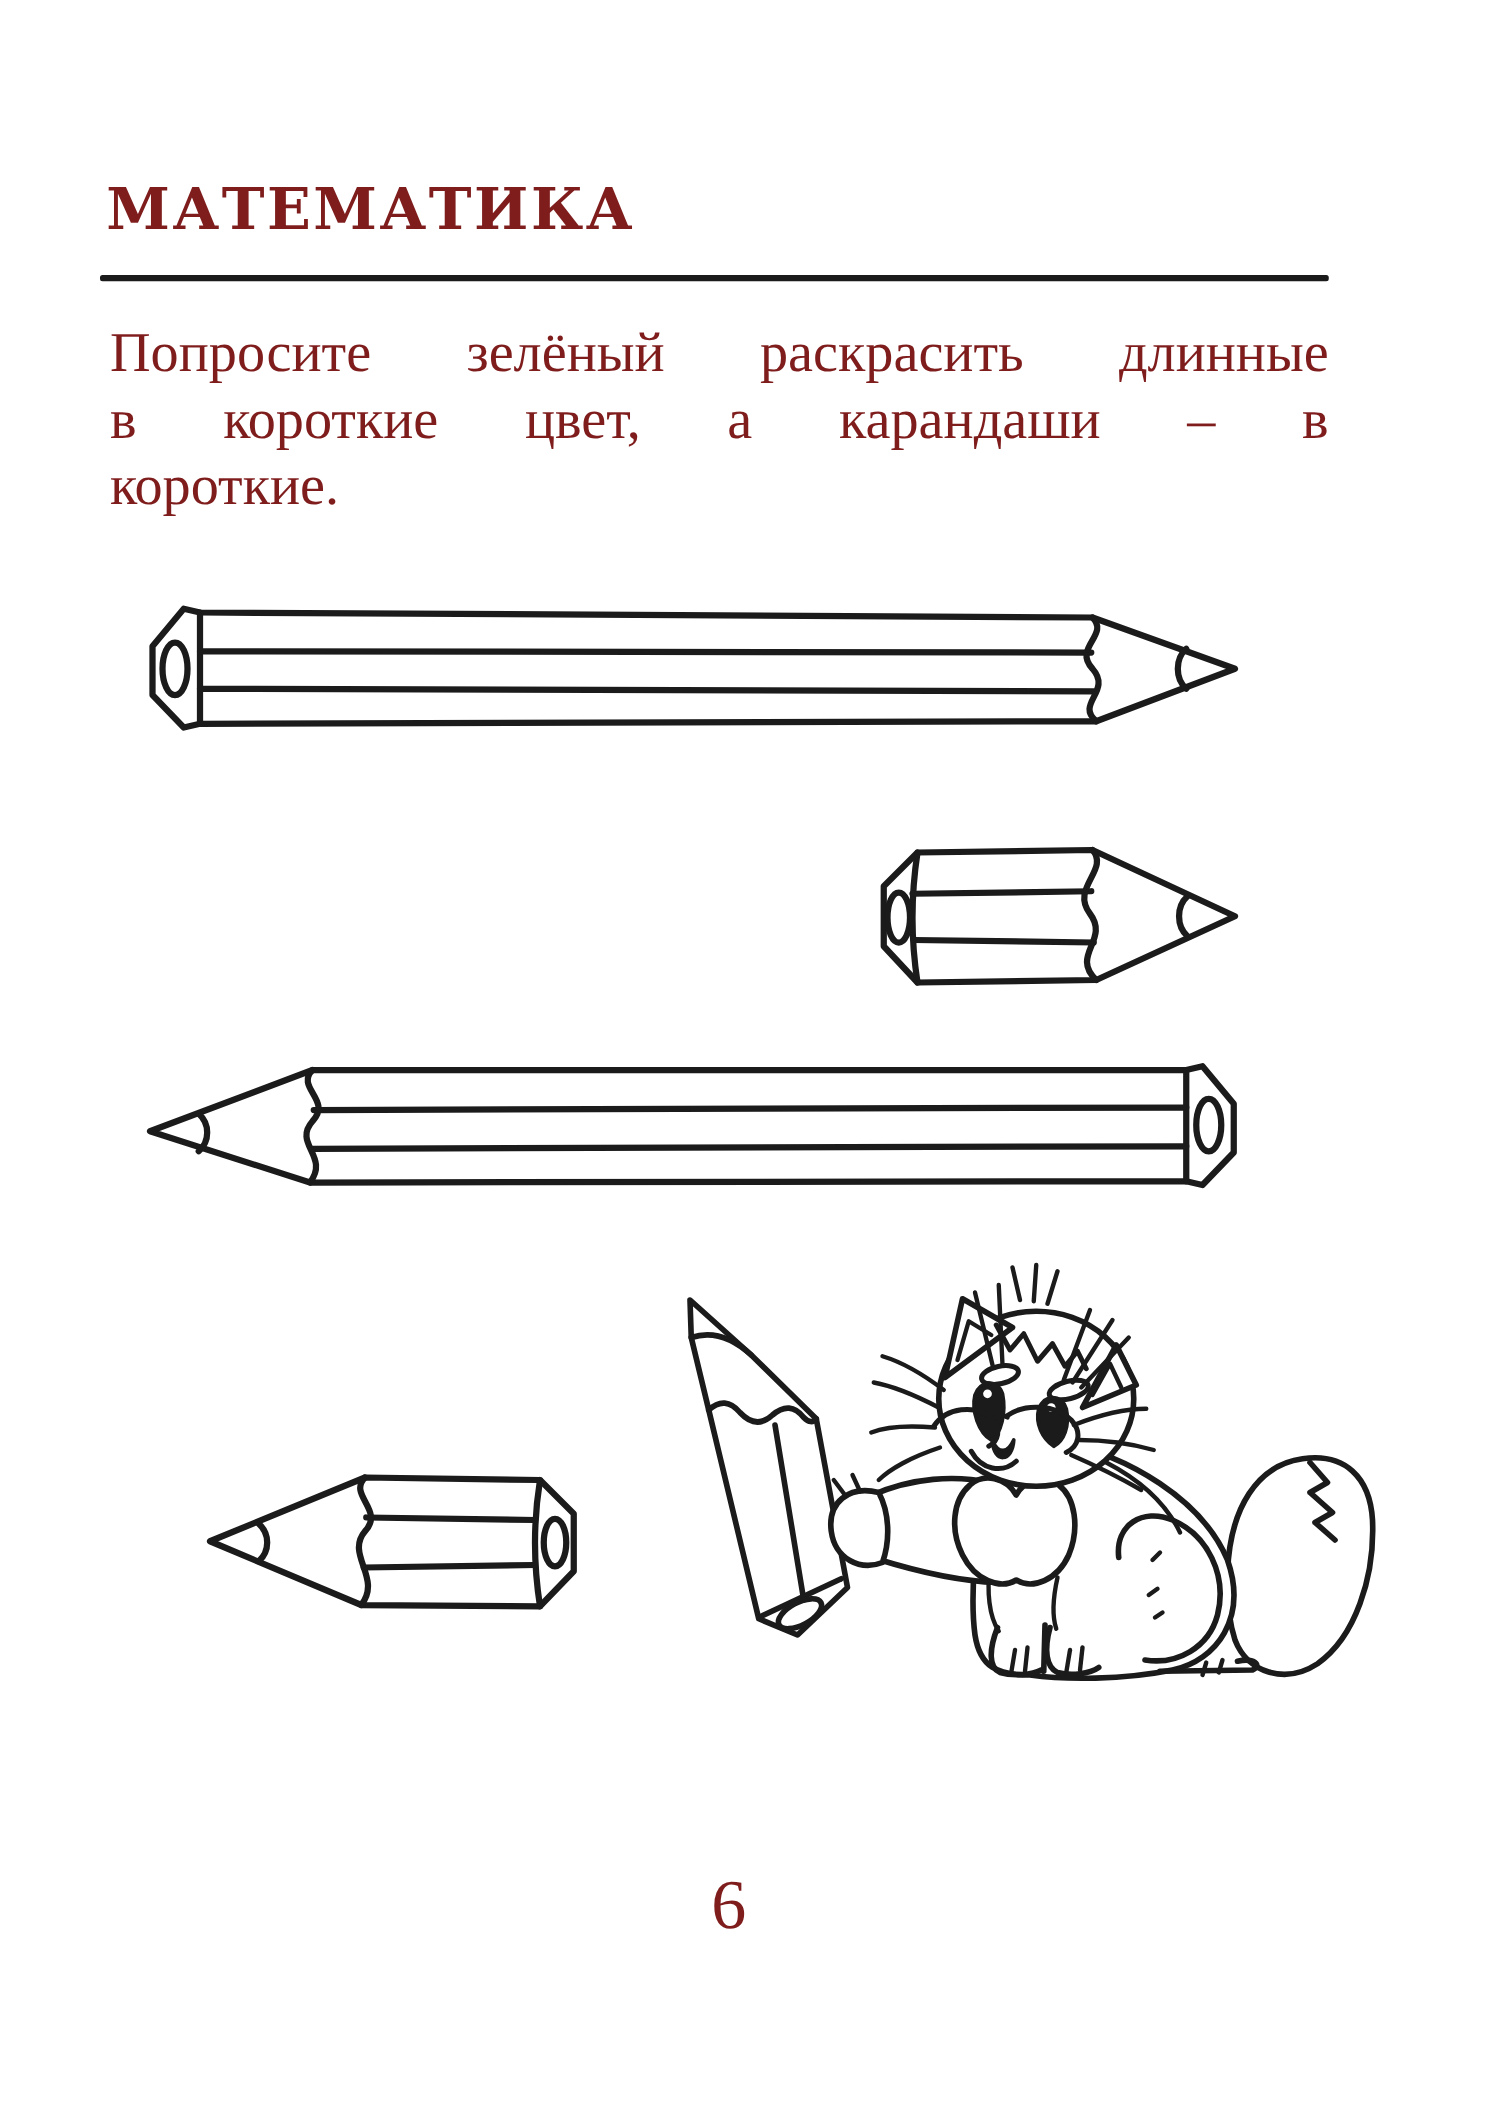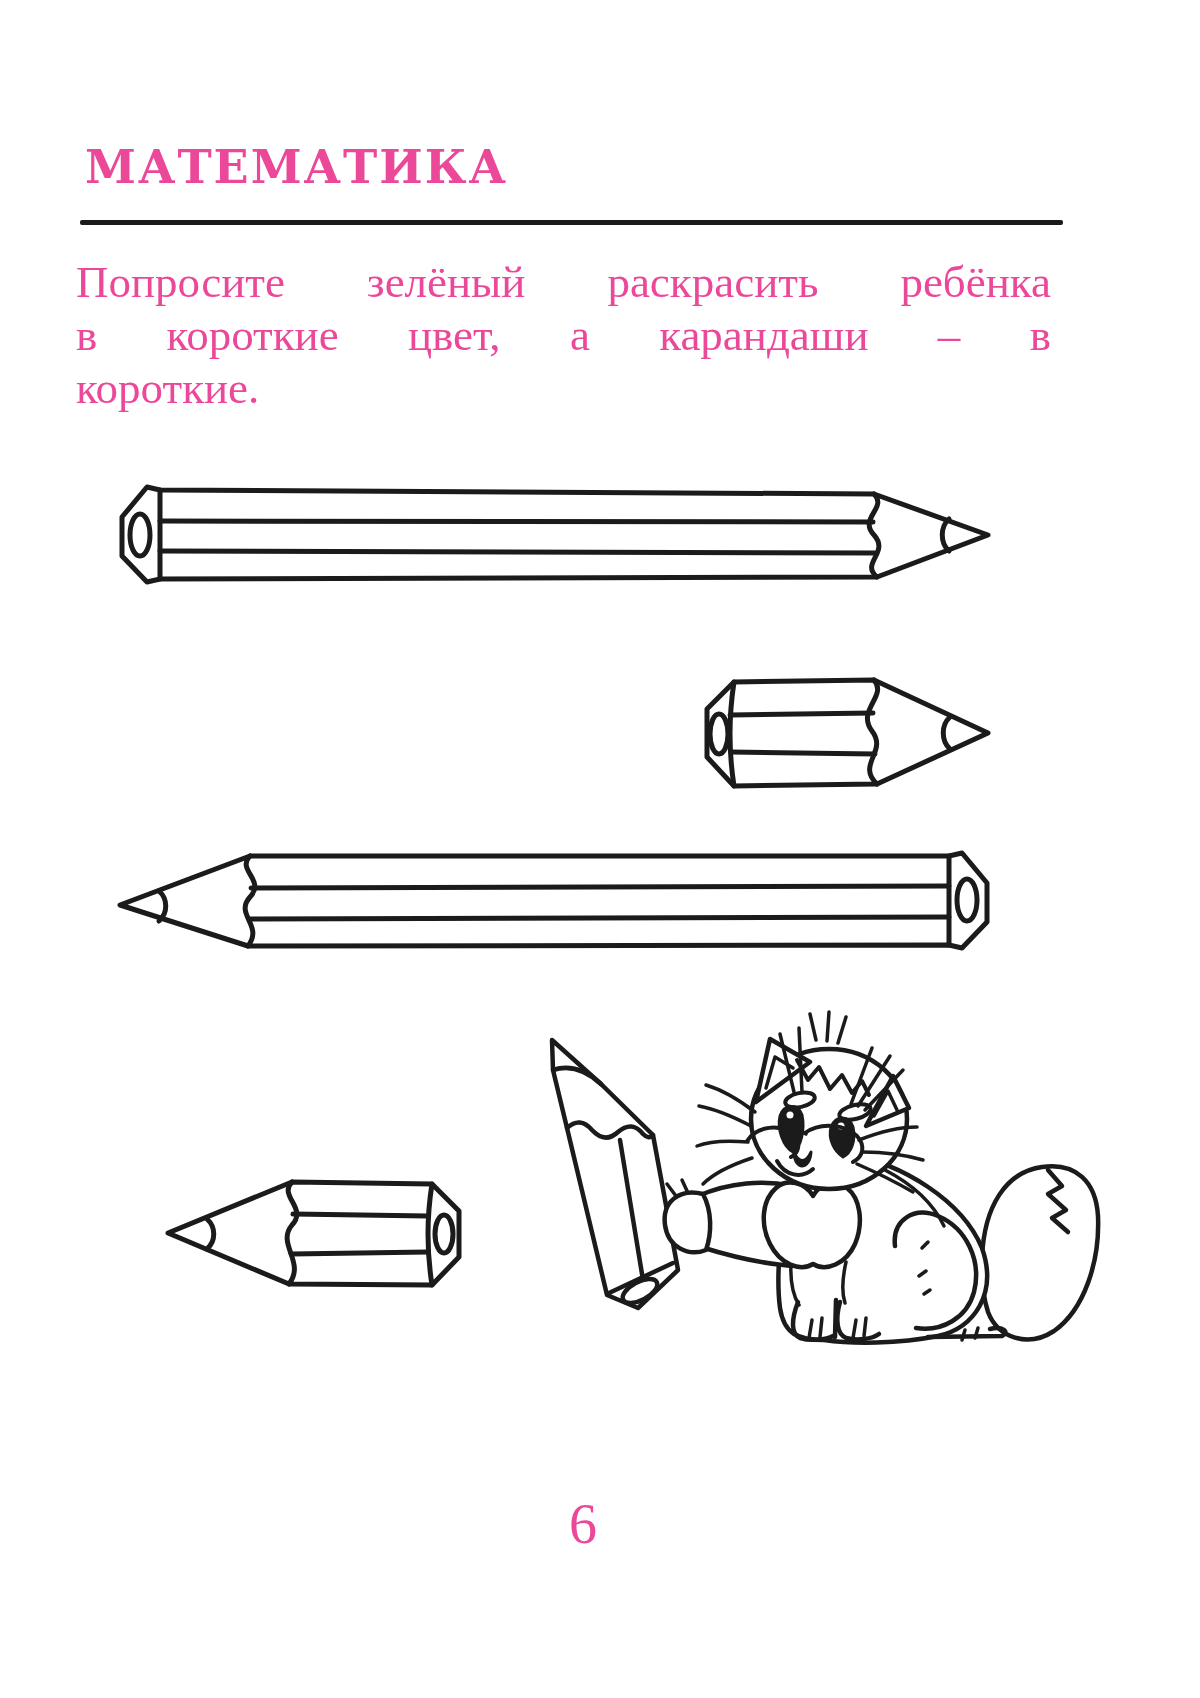--- a/index.html
+++ b/index.html
@@ -1,23 +1,23 @@
 <!DOCTYPE html>
 <html><head>
 <meta charset="utf-8">
 <style>
   html,body{margin:0;padding:0;background:#ffffff;}
   .page{position:relative;width:1200px;height:1698px;background:#ffffff;
-        font-family:"Liberation Serif",serif;color:#ec4899;overflow:hidden;}
+        font-family:"Liberation Serif",serif;color:#7f1d1d;overflow:hidden;}
   .header{position:absolute;left:85px;top:140px;
           font-family:"DejaVu Serif",serif;font-weight:bold;
           font-size:46px;letter-spacing:2px;white-space:nowrap;}
   .rule{position:absolute;left:80px;top:220px;width:983px;height:5px;
         background:#1b1b1b;border-radius:2px;}
-  .instruction{position:absolute;left:76px;top:256px;width:975px;
+  .instruction{position:absolute;left:88px;top:256px;width:975px;
                font-size:45px;line-height:53px;}
   .iline{width:100%;}
   .iline.just{display:flex;justify-content:space-between;}
   .iline span{white-space:nowrap;}
   .pagenum{position:absolute;left:0;top:1492px;width:1166px;text-align:center;
            font-size:56px;font-family:"Liberation Serif",serif;}
   svg.art{position:absolute;left:0;top:0;}
 </style>
 </head>
 <body>
@@ -25,21 +25,21 @@
 <div class="page">
 
   <div class="header">МАТЕМАТИКА</div>
   <div class="rule"></div>
 
   <div class="instruction">
     <div class="iline just">
         <span>Попросите</span>
         <span>зелёный</span>
         <span>раскрасить</span>
-        <span>ребёнка</span>
+        <span>длинные</span>
       </div>
     <div class="iline just">
         <span>в</span>
         <span>короткие</span>
         <span>цвет,</span>
         <span>а</span>
         <span>карандаши</span>
         <span>–</span>
         <span>в</span>
       </div>

